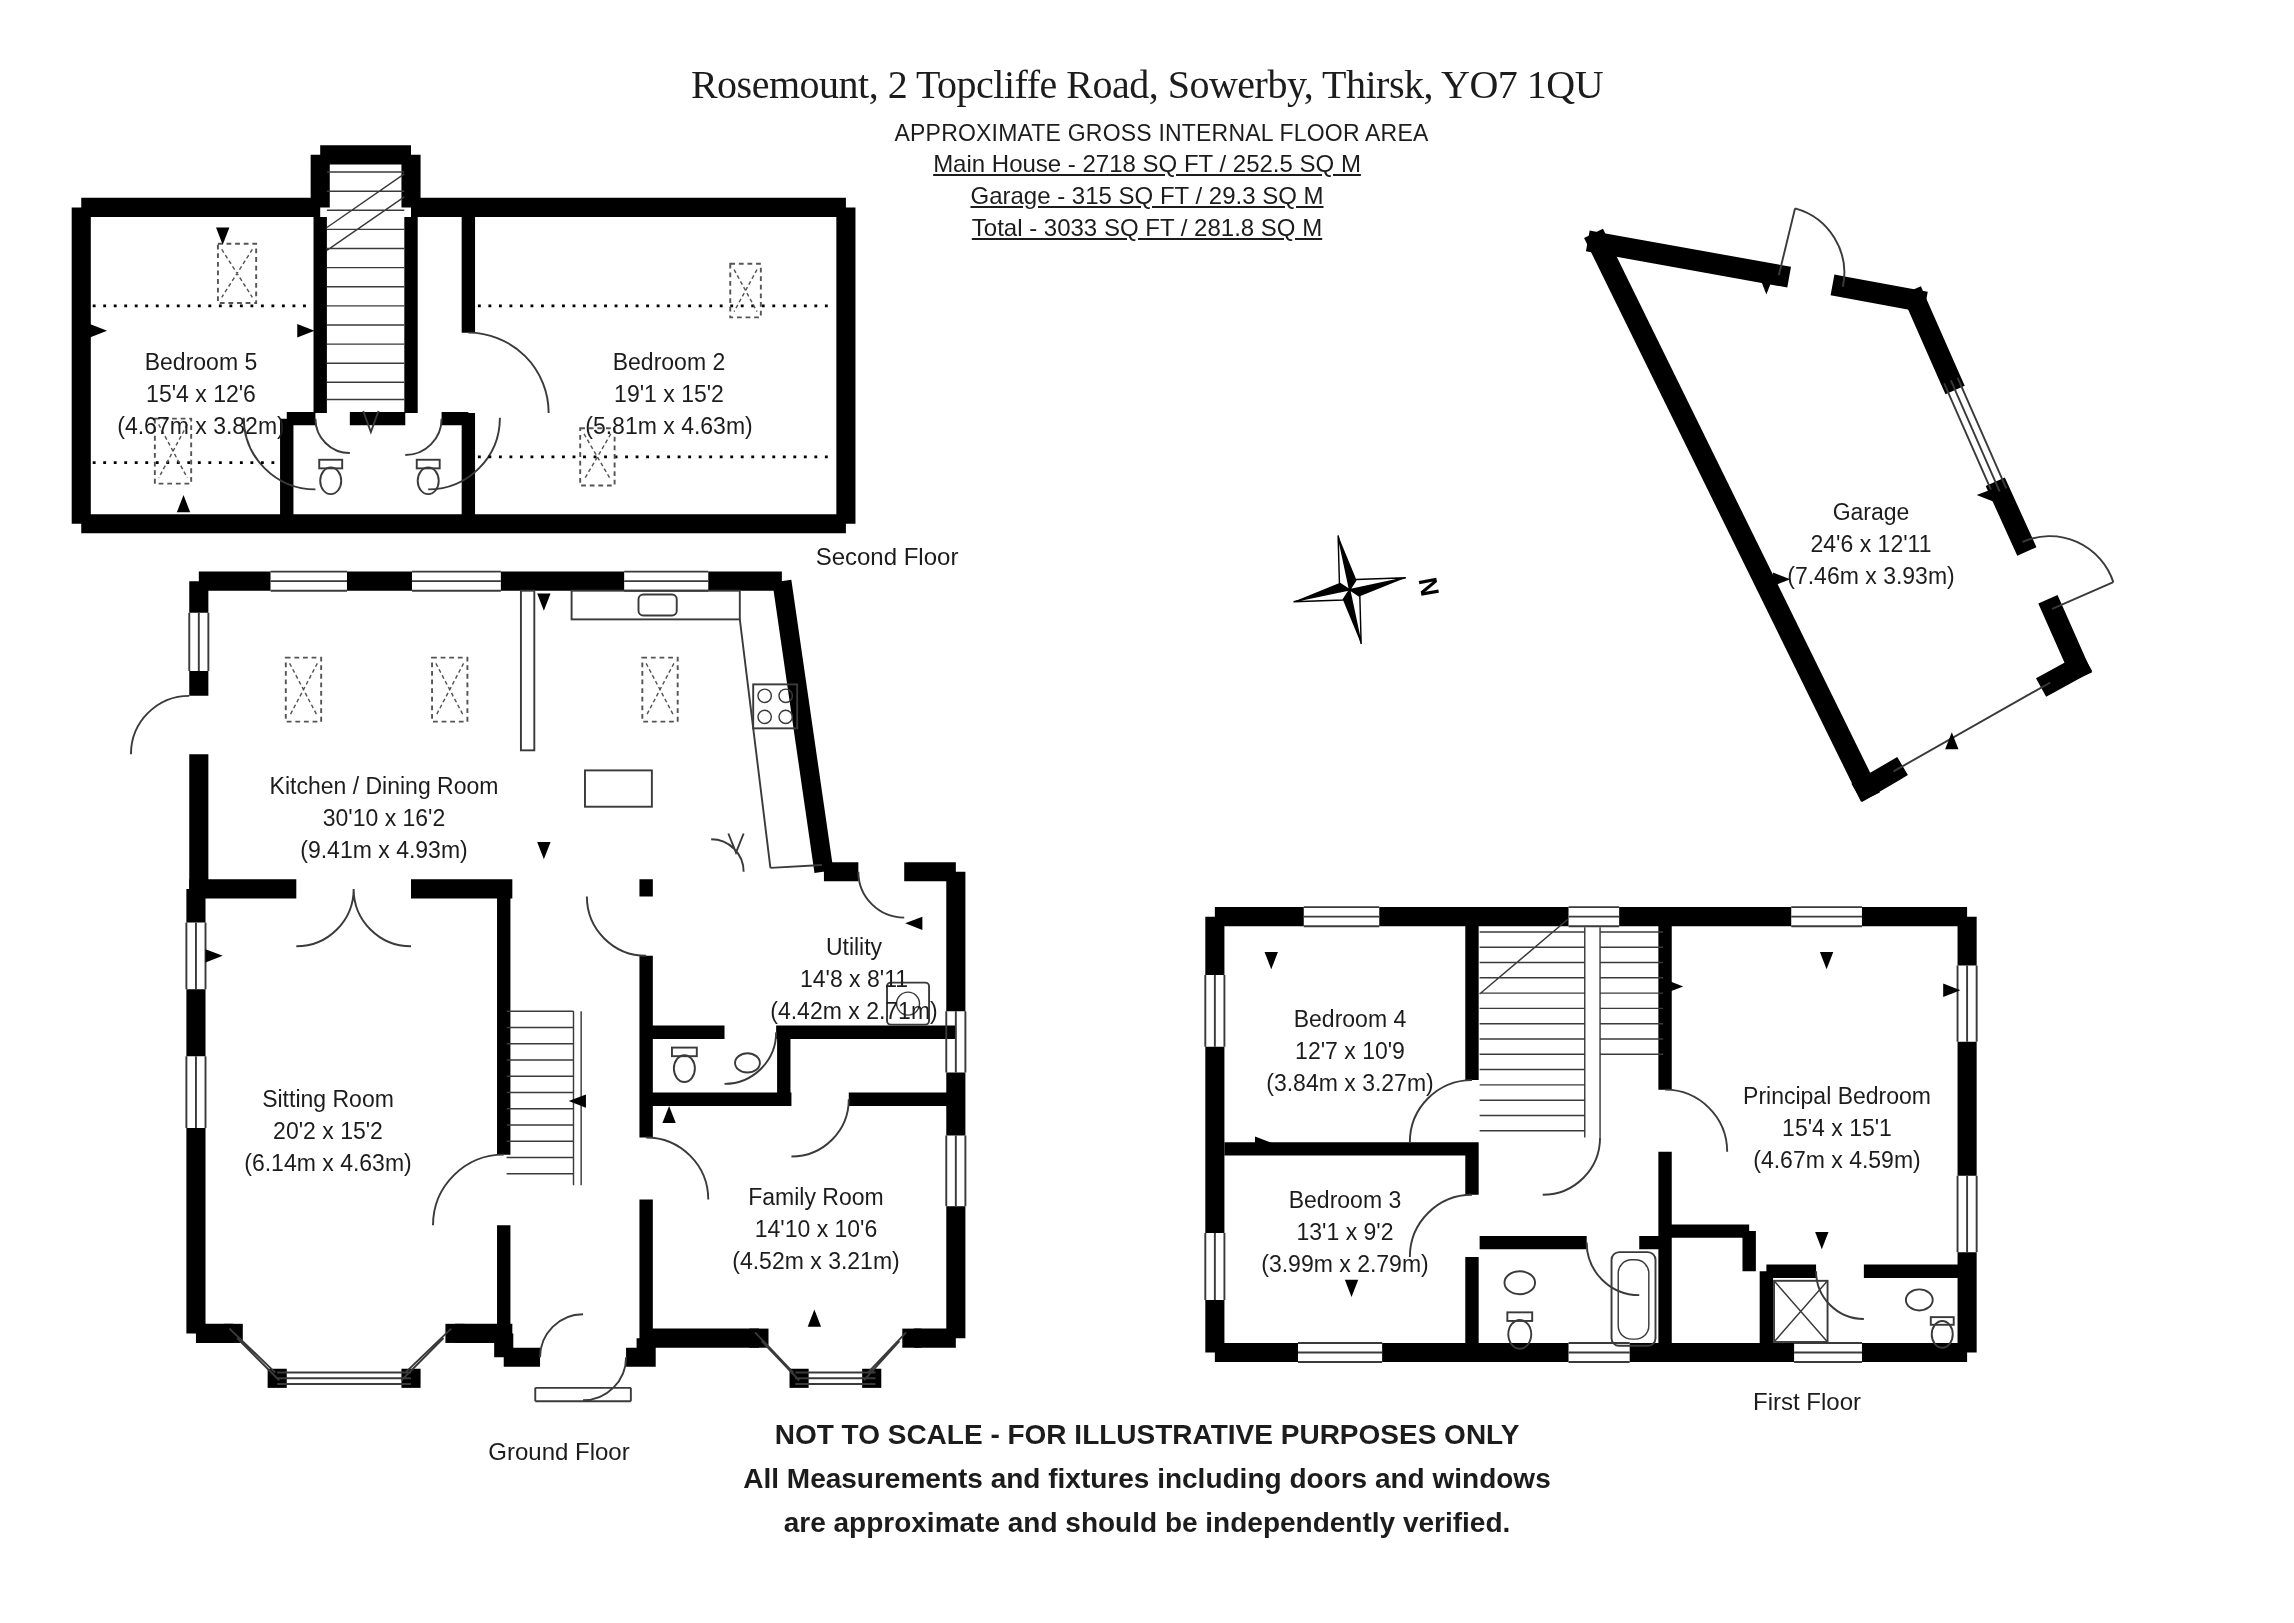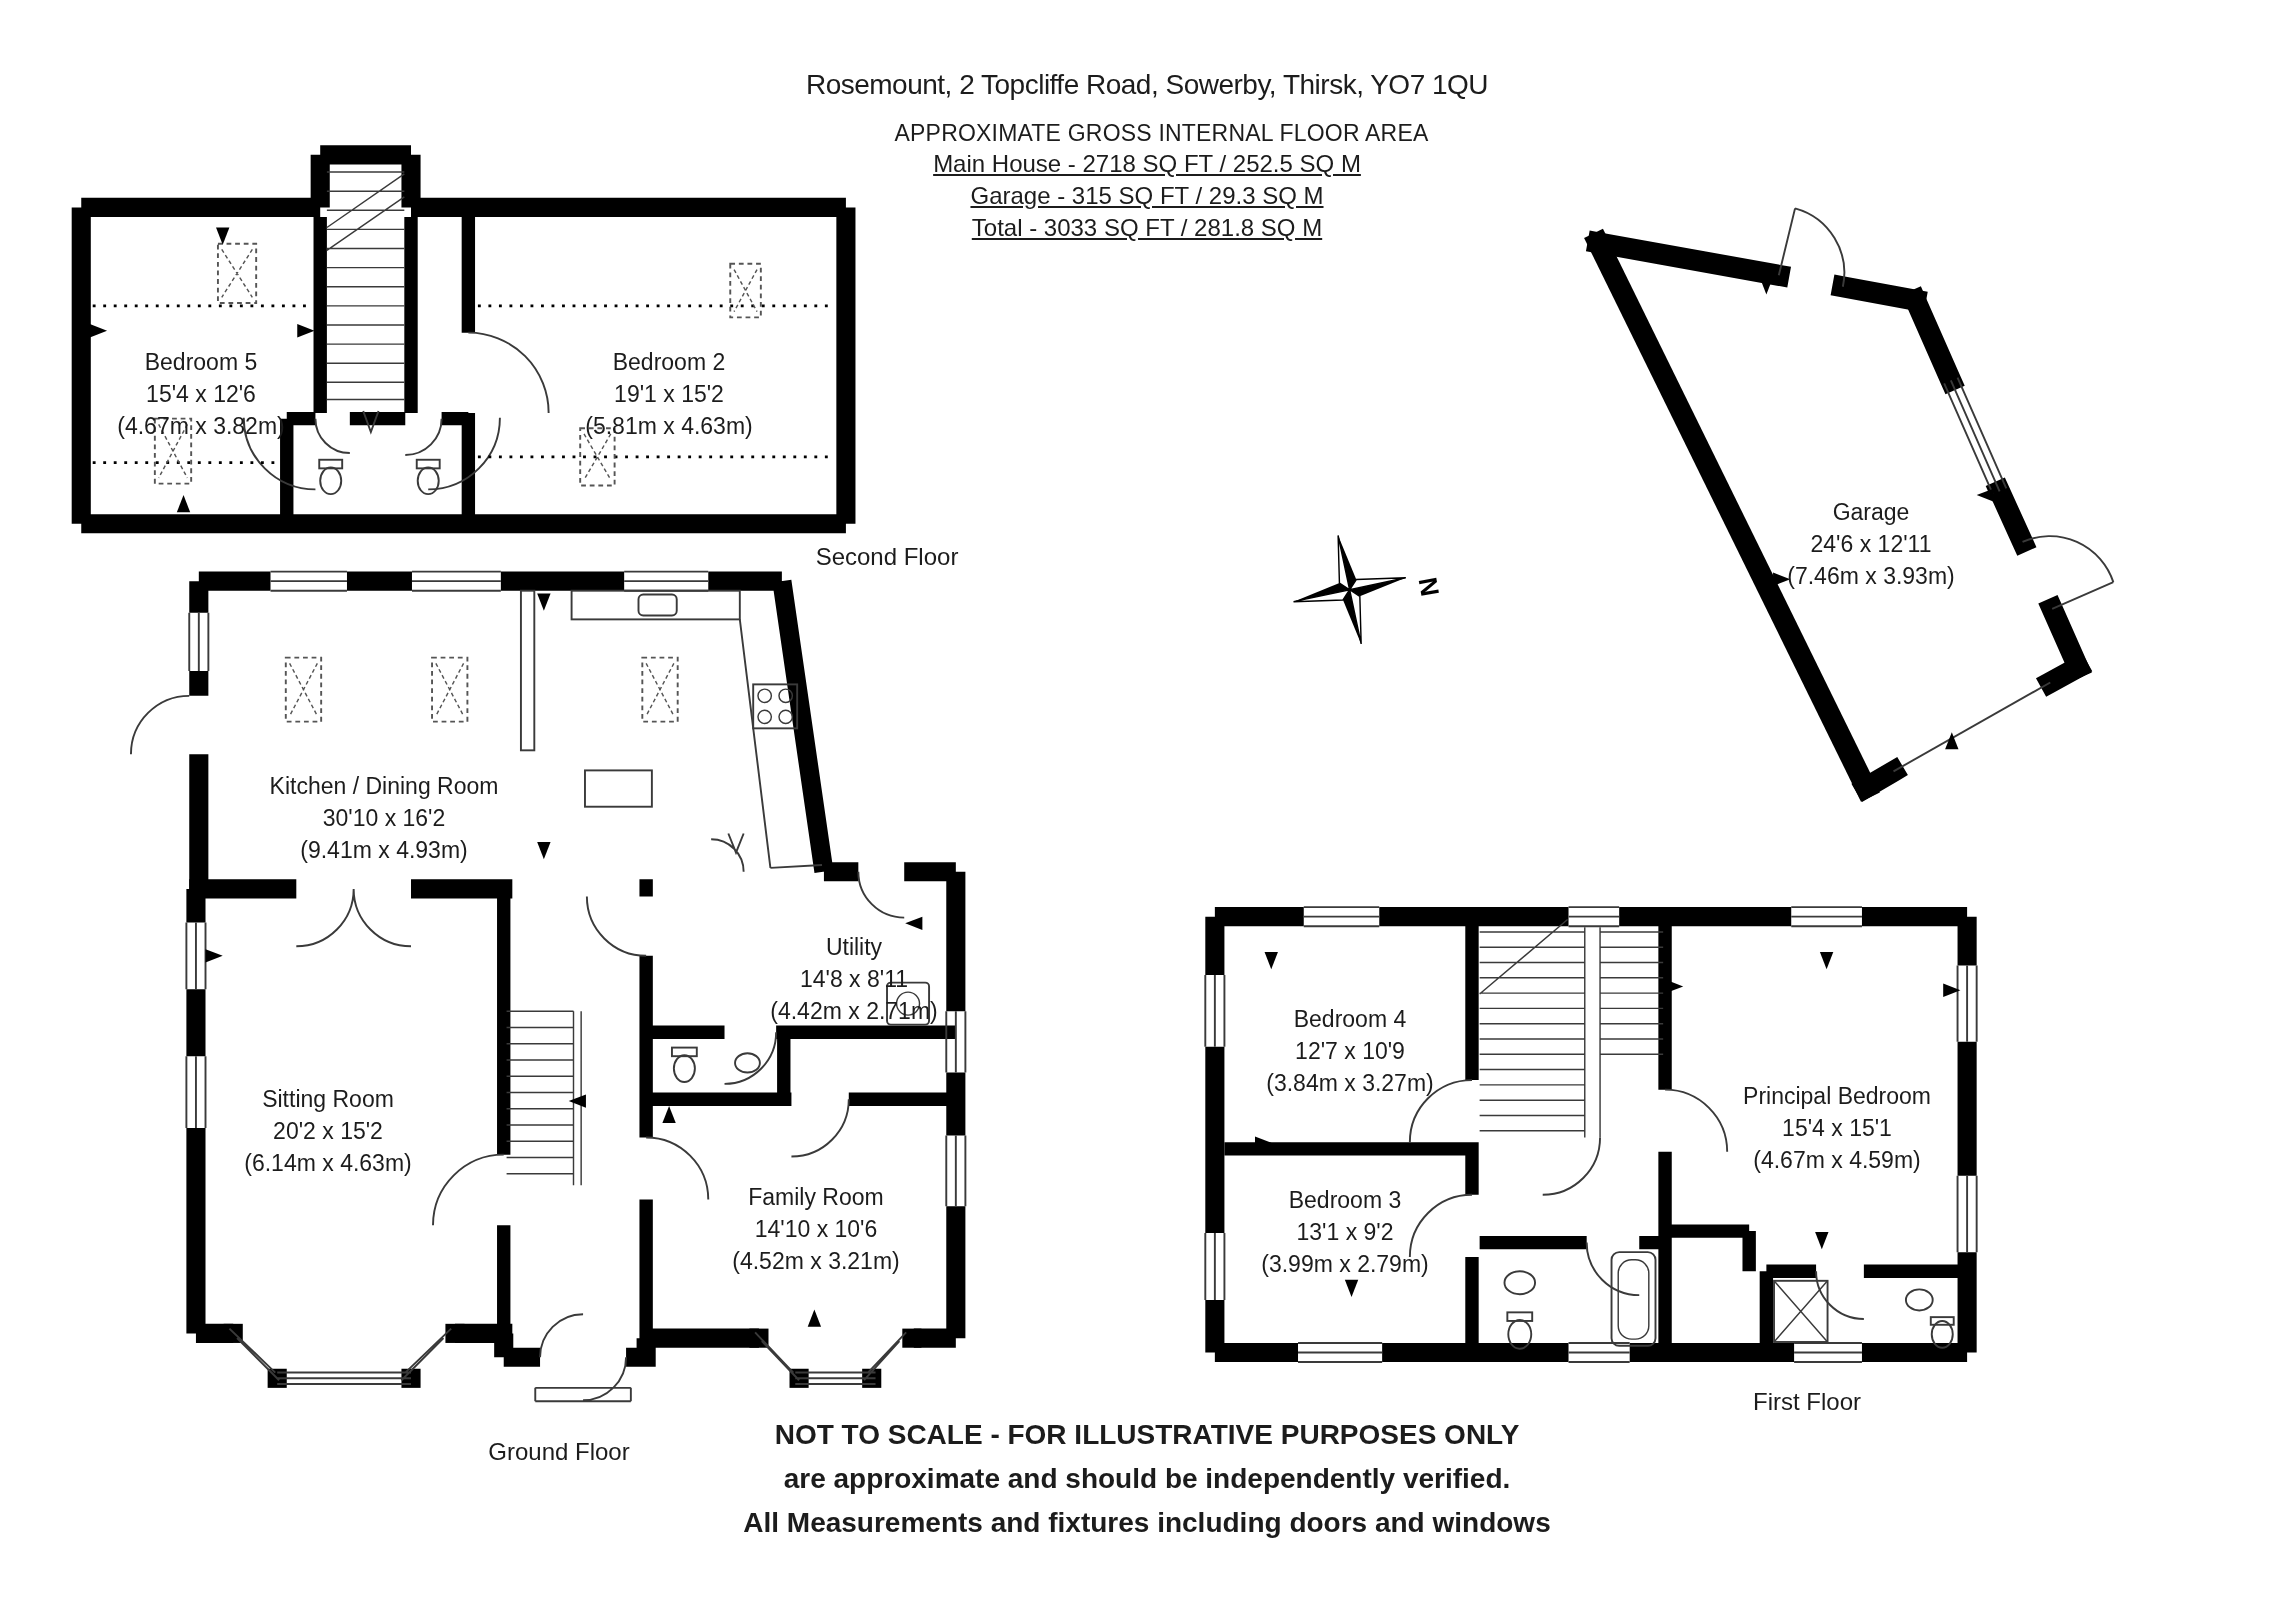--- a/index.html
+++ b/index.html
@@ -2,21 +2,21 @@
 <html><head>
 <meta charset="utf-8">
 <style>
   html,body{margin:0;padding:0;background:#fff;}
   .sheet{
     position:relative;width:2294px;height:1623px;background:#ffffff;
     font-family:"Liberation Sans", sans-serif;color:#1c1c1c;overflow:hidden;
   }
   .plan-svg{position:absolute;left:0;top:0;}
   .header{position:absolute;left:0;top:61px;width:100%;text-align:center;}
-  .title{font-size:28px;line-height:48px;letter-spacing:-0.5px;margin-bottom:9.6px;}
+  .title{font-size:40px;line-height:48px;letter-spacing:-0.5px;margin-bottom:9.6px;font-family:Liberation Serif, serif;}
   .subtitle{font-size:23px;line-height:29px;letter-spacing:0.2px;padding-left:29px;}
   .area-line{font-size:24px;line-height:32px;text-decoration:underline;}
   .rlabel{position:absolute;transform:translateX(-50%);text-align:center;
           font-size:23px;line-height:32px;white-space:nowrap;}
   .fcap{position:absolute;transform:translateX(-50%);font-size:24px;white-space:nowrap;}
   .footer{position:absolute;left:0;top:1413px;width:100%;text-align:center;
           font-size:28px;line-height:44px;font-weight:bold;}
   
   .w20{stroke:#000;stroke-width:20;fill:none;}
   .w14{stroke:#000;stroke-width:14;fill:none;}
@@ -324,18 +324,18 @@
     <div>13'1 x 9'2</div>
     <div>(3.99m x 2.79m)</div>
   </div>
 
   <div class="fcap" style="left:887px;top:543px">Second Floor</div>
   <div class="fcap" style="left:559px;top:1438px">Ground Floor</div>
   <div class="fcap" style="left:1807px;top:1388px">First Floor</div>
 
   <div class="footer">
     <div>NOT TO SCALE - FOR ILLUSTRATIVE PURPOSES ONLY</div>
+    <div>All Measurements and fixtures including doors and windows</div>
     <div>are approximate and should be independently verified.</div>
-    <div>All Measurements and fixtures including doors and windows</div>
   </div>
 
 </div>
 
 
 </body></html>

